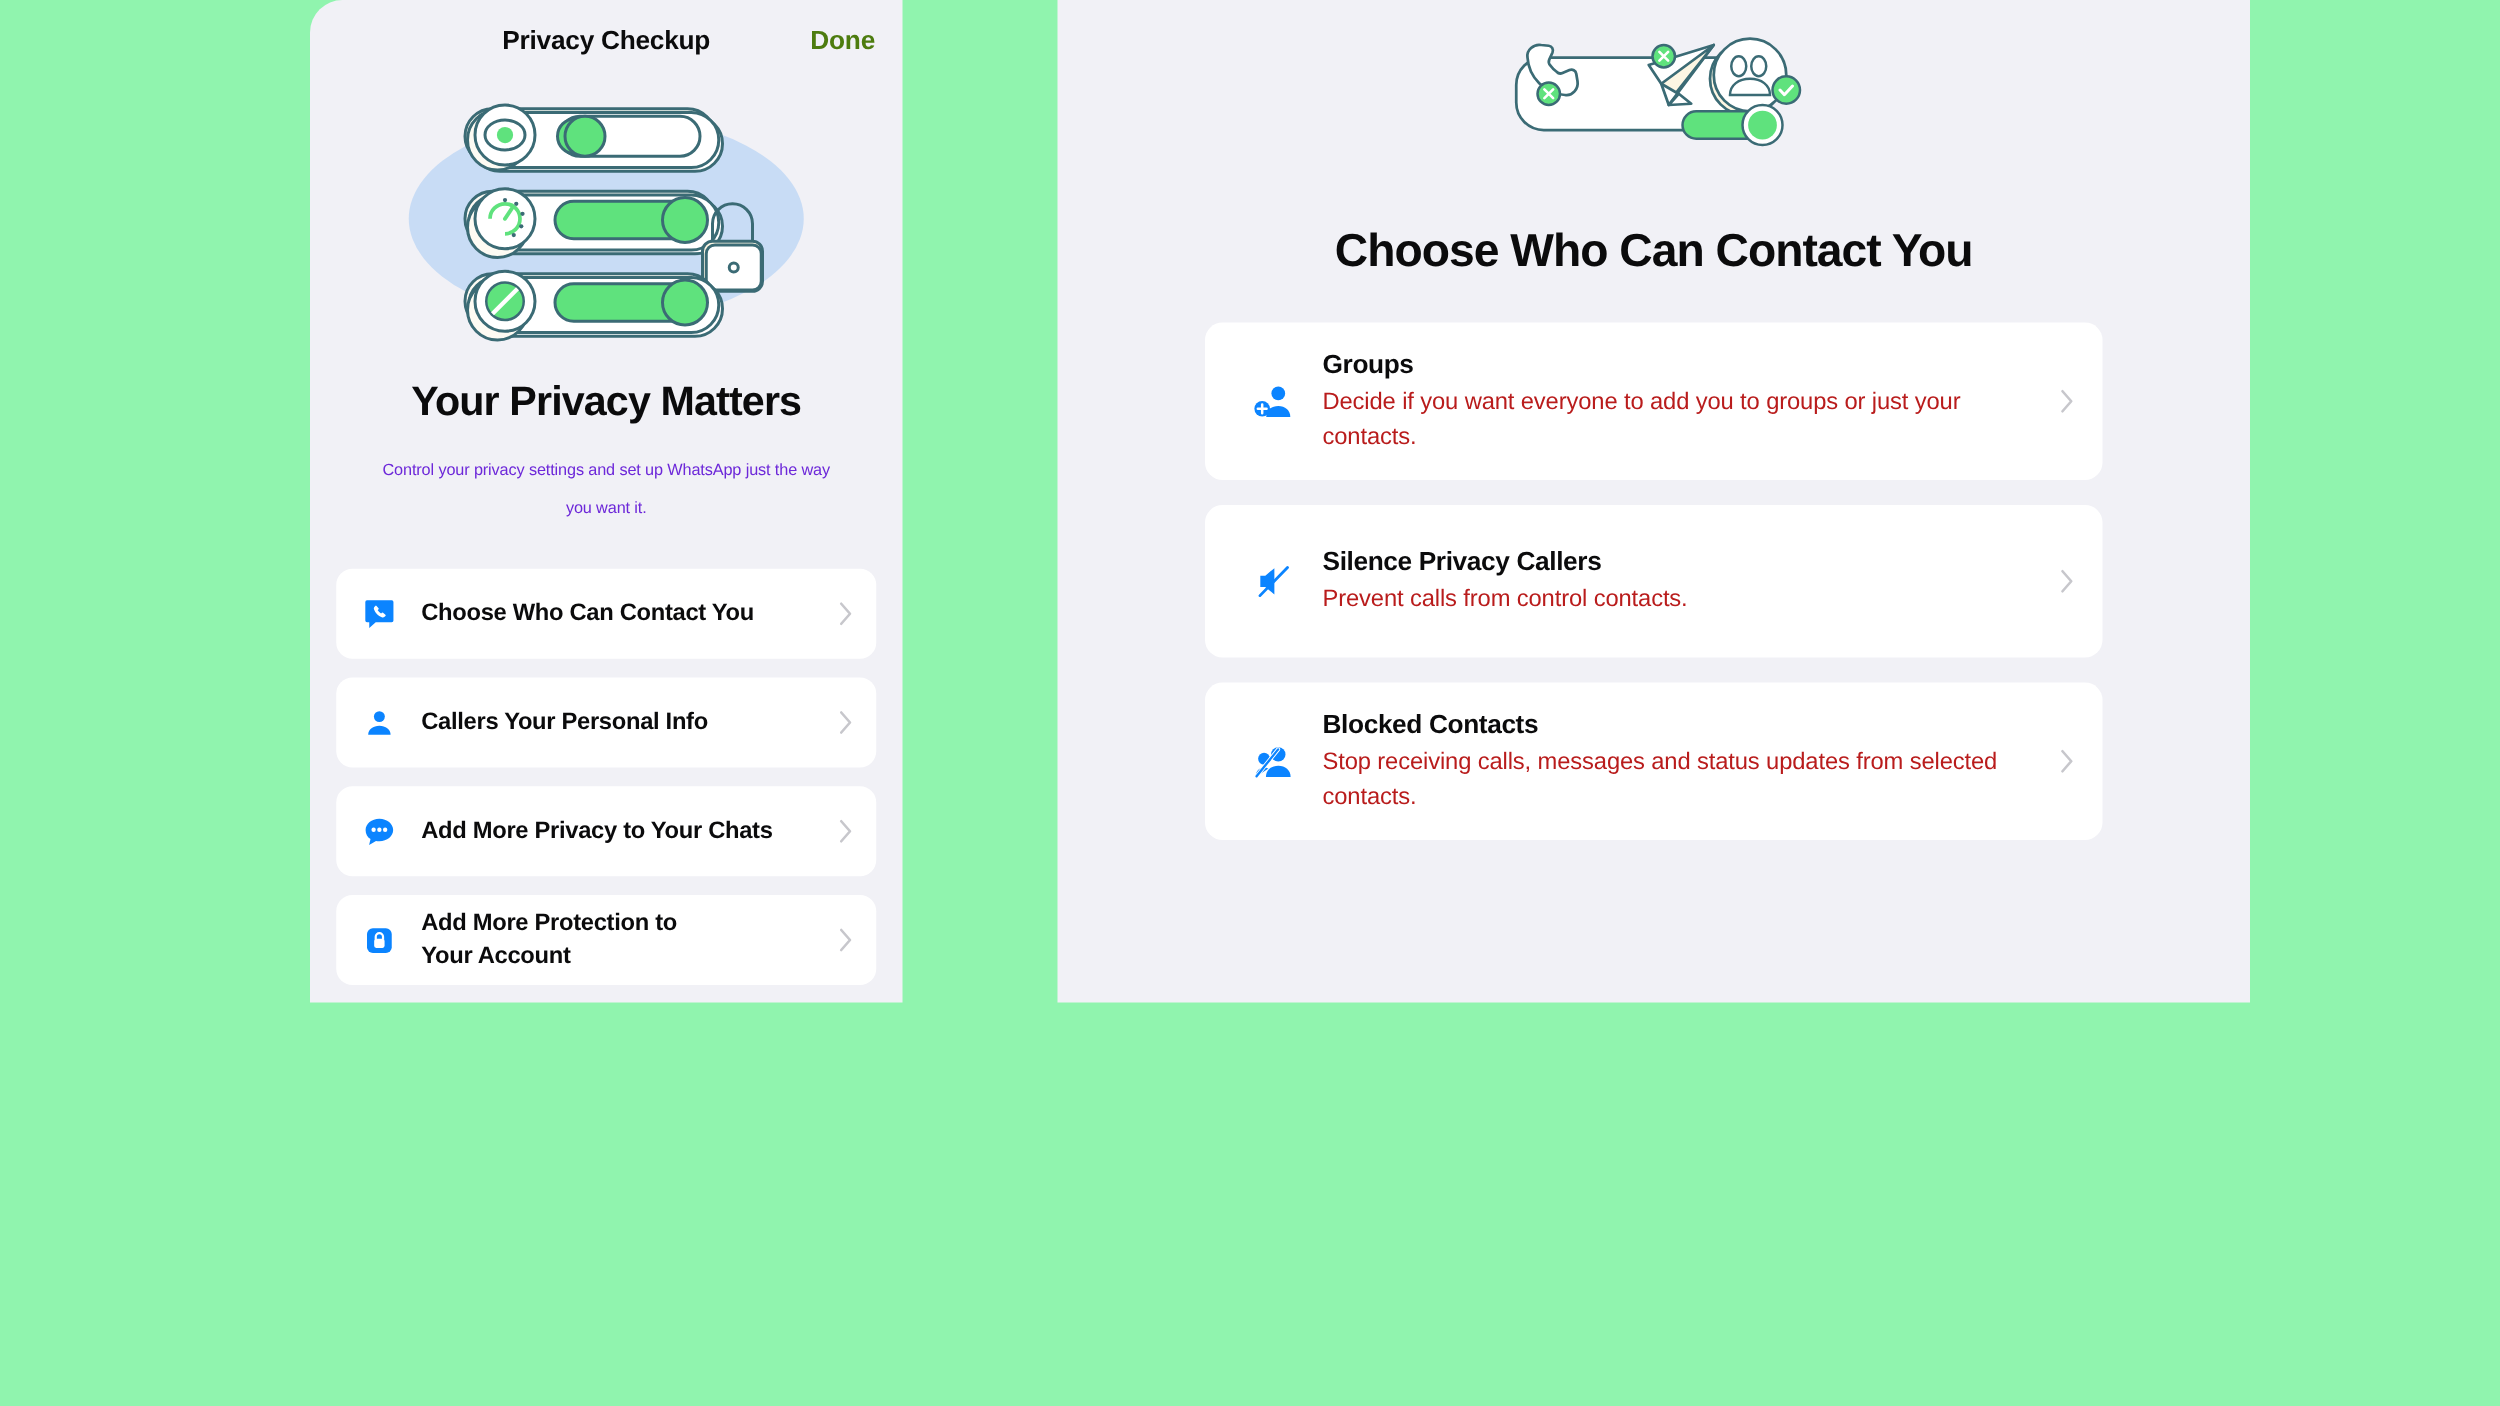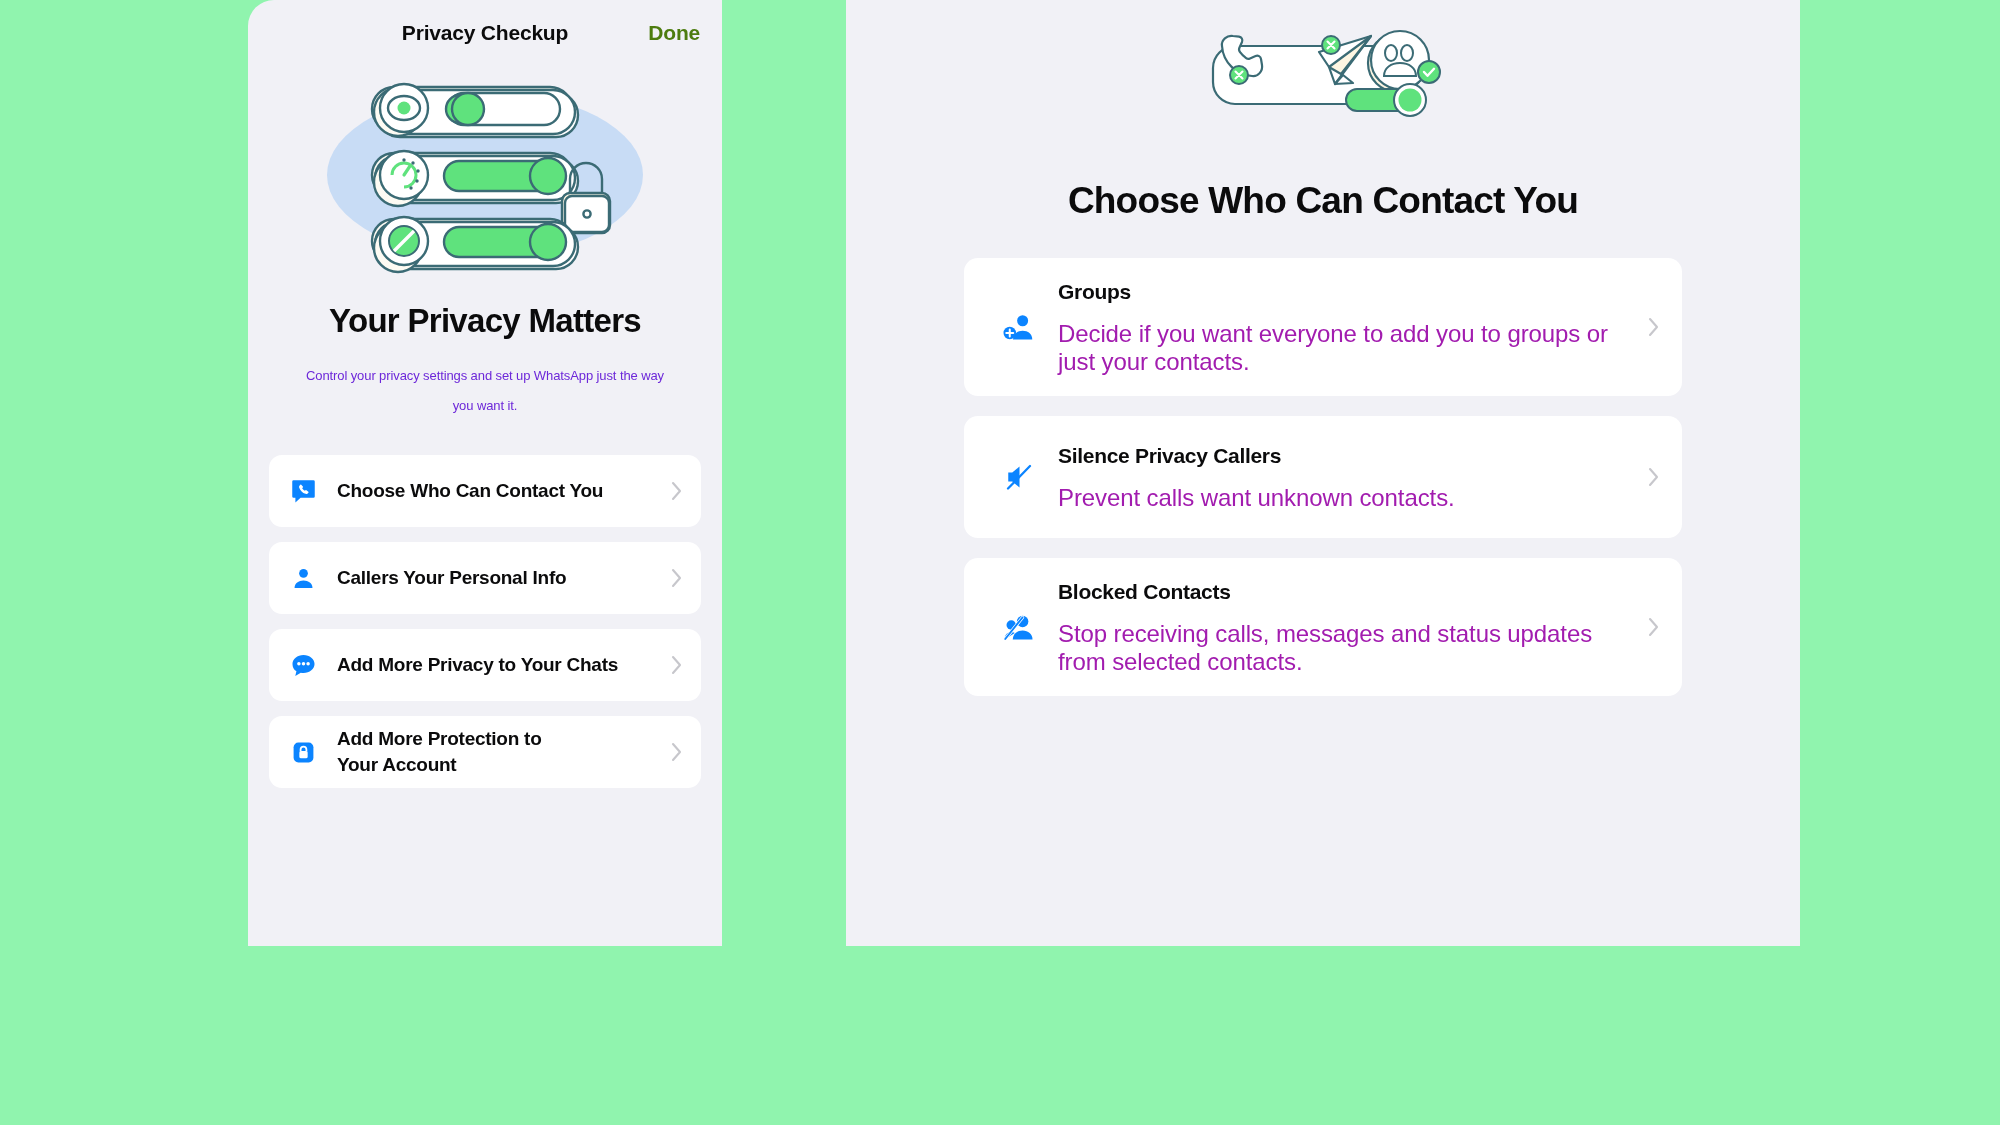--- a/index.html
+++ b/index.html
@@ -14,21 +14,21 @@
 
   
   .gutter { background: #90F4AE; flex: 0 0 auto; }
   .gutter-left  { width: 248px; }
   .gutter-mid   { width: 124px; }
   .gutter-right { width: 200px; }
 
   
   .panel {
     background: #F1F1F6;
-    height: 946px;
+    height: 802px;
     position: relative;
     overflow: hidden;
     flex: 0 0 auto;
   }
   .panel-left  { width: 474px; border-top-left-radius: 26px; }
   .panel-right { width: 954px; }
 
   
   .nav-bar {
     position: relative;
@@ -163,24 +163,24 @@
   }
   .rp-card-body { flex: 1; margin-left: 22px; }
   .rp-card-title {
     font-size: 21px;
     font-weight: 700;
     color: #0B0B0C;
     letter-spacing: -0.3px;
     line-height: 28px;
   }
   .rp-card-desc {
-    font-size: 24px;
-    color: #a21caf;
+    font-size: 19px;
+    color: #b91c1c;
     line-height: 28px;
-    margin-top: 14px;
+    margin-top: 2px;
     letter-spacing: -0.1px;
   }
 </style>
 </head>
 <body>
 
 <div class="stage">
 
   <div class="gutter gutter-left"></div>
 
@@ -393,21 +393,21 @@
 
       <div class="rp-card">
         <span class="rp-card-icon">
           <svg width="30" height="30" viewBox="0 0 24 24">
             <path d="M12.4 3.6 6.6 8.4H3.4v7.2h3.2l5.8 4.8z" fill="#0B84FF"></path>
             <line x1="3.2" y1="21.2" x2="20.8" y2="3.2" stroke="#0B84FF" stroke-width="1.8" stroke-linecap="round"></line>
           </svg>
         </span>
         <span class="rp-card-body">
           <span class="rp-card-title" style="display:block">Silence Privacy Callers</span>
-          <span class="rp-card-desc" style="display:block">Prevent calls want unknown contacts.</span>
+          <span class="rp-card-desc" style="display:block">Prevent calls from control contacts.</span>
         </span>
         <span class="chev">
           <svg width="12" height="20" viewBox="0 0 12 20">
               <path d="M2 2l7 8-7 8" fill="none" stroke="#C7C7CC" stroke-width="2.1" stroke-linecap="round" stroke-linejoin="round"></path>
             </svg>
         </span>
       </div>
 
       <div class="rp-card">
         <span class="rp-card-icon">

